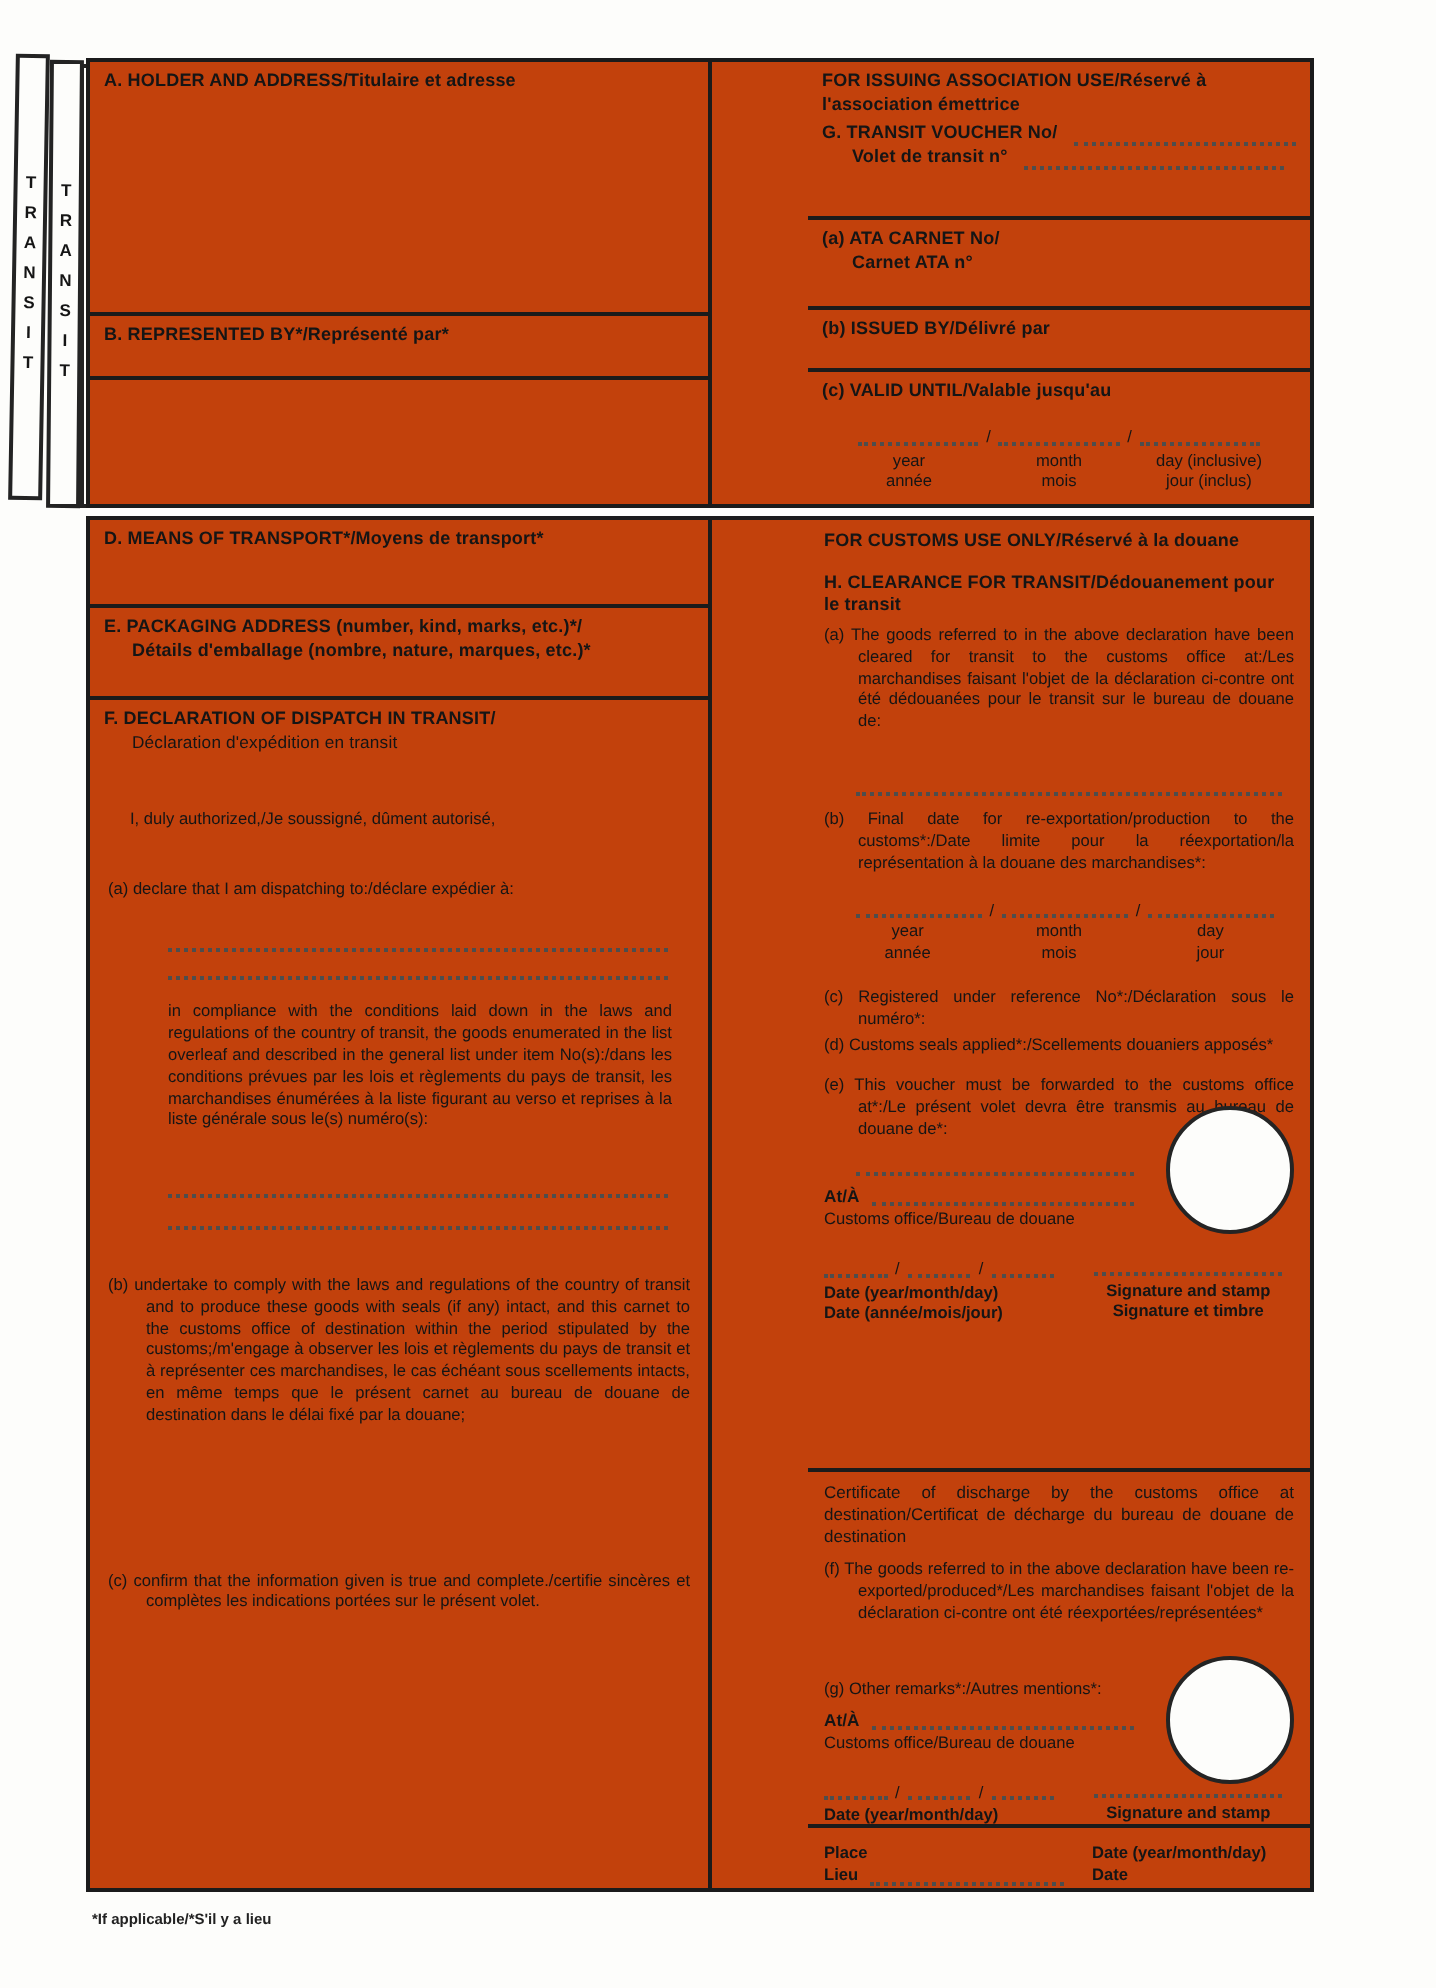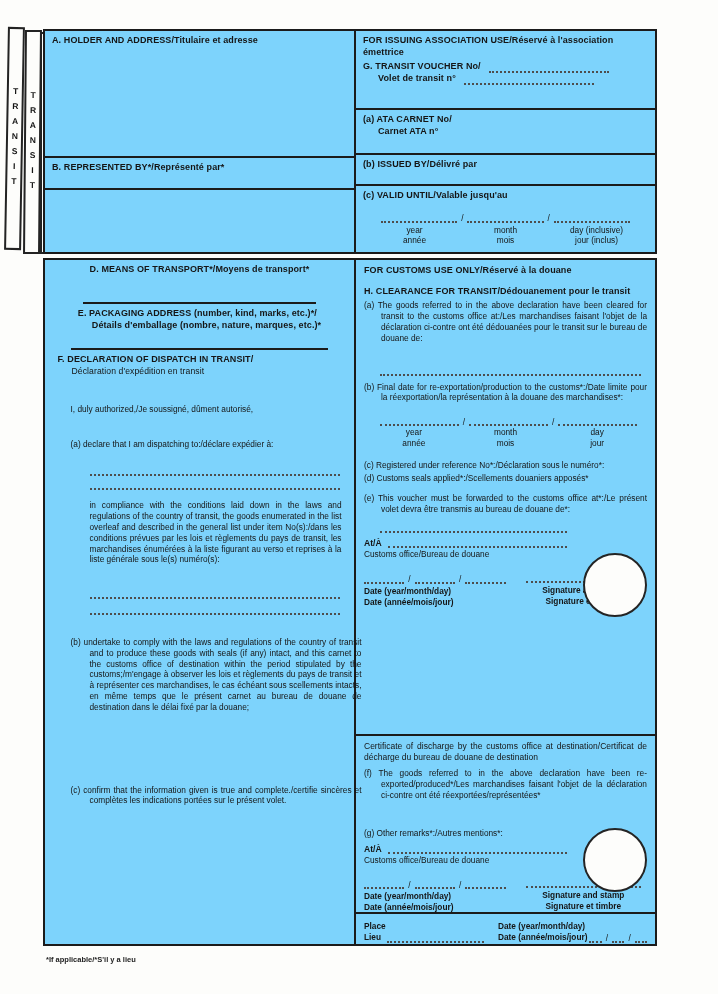--- a/index.html
+++ b/index.html
@@ -1,26 +1,26 @@
 <!DOCTYPE html>
 <html><head>
 <meta charset="utf-8">
 <style>
   html,body{margin:0;padding:0;background:#e8e8e6;}
   .sheet{position:relative;width:718px;height:994px;background:#fdfdfb;overflow:hidden;
          font-family:"Liberation Sans",sans-serif;color:#151515;}
-  .box{position:absolute;border:2px solid #1b1b1b;background:#7dd3fc;box-sizing:border-box;}
-  .noleft{border-left:none;}
+  .box{position:absolute;border:2px solid #1b1b1b;background:#c2410c;box-sizing:border-box;}
+  .noleft{border-left:none;padding-left:48px;}
   .cell{border-bottom:2px solid #1b1b1b;box-sizing:border-box;padding:4px 7px;position:relative;overflow:hidden;}
   .cell.last{border-bottom:none;}
   .hdr{font-weight:bold;font-size:9px;line-height:1.3;letter-spacing:.1px;}
   .body{font-size:8.3px;line-height:1.3;}
   .jus{text-align:justify;}
   .hang{padding-left:17px;text-indent:-17px;}
-  .hangF{margin-left:13px;padding-left:19px;text-indent:-19px;}
+  .hangF{margin-left:13px;padding-left:8px;text-indent:-19px;}
   .ind{margin-left:32px;}
   .dotline{border-bottom:2px dotted #4d4d4d;height:8px;}
   .dots{border-bottom:2px dotted #4d4d4d;flex:1;height:9px;}
   .flexrow{display:flex;align-items:flex-end;}
   .dateline{display:flex;align-items:flex-end;}
   .dseg{border-bottom:2px dotted #4d4d4d;flex:1;height:9px;}
   .slash{font-size:8.3px;padding:0 4px;line-height:1;}
   .ymd{display:flex;text-align:center;font-size:8.3px;line-height:1.3;}
   .ymd .col{flex:1;}
   .circle{position:absolute;width:64px;height:64px;border:2px solid #242424;border-radius:50%;background:#fdfdfb;box-sizing:border-box;}
@@ -102,30 +102,30 @@
             <div>mois</div>
         </div>
         <div class="col">
           <div>day (inclusive)</div>
             <div>jour (inclus)</div>
         </div>
       </div>
     </div>
   </div>
 
-  <div class="box" style="left:43px;top:258px;width:313px;height:688px;z-index:1;display:flex;flex-direction:column;align-items:center;">
+  <div class="box" style="left:43px;top:258px;width:313px;height:688px;z-index:1;display:flex;flex-direction:column;">
     <div class="cell" style="height:44px;">
       <div class="hdr">D. MEANS OF TRANSPORT*/Moyens de transport*</div>
       <div style="height:14px;"></div>
     </div>
     <div class="cell" style="height:46px;">
       <div class="hdr">E. PACKAGING ADDRESS (number, kind, marks, etc.)*/</div>
       <div class="hdr" style="margin-left:14px;">Détails d'emballage (nombre, nature, marques, etc.)*</div>
     </div>
-    <div class="cell last" style="flex:1;margin-left:20px;">
+    <div class="cell last" style="flex:1;">
       <div class="hdr">F. DECLARATION OF DISPATCH IN TRANSIT/</div>
       <div class="hdr" style="margin-left:14px;font-weight:normal;font-size:8.6px;">Déclaration d'expédition en transit</div>
 
       <div class="body" style="margin:27px 0 0 13px;">I, duly authorized,/Je soussigné, dûment autorisé,</div>
 
       <div class="body hangF" style="margin-top:24px;">(a) declare that I am dispatching to:/déclare expédier à:</div>
 
       <div class="dotline ind" style="margin-top:17px;width:250px;"></div>
       <div class="dotline ind" style="margin-top:4px;width:250px;"></div>
 

